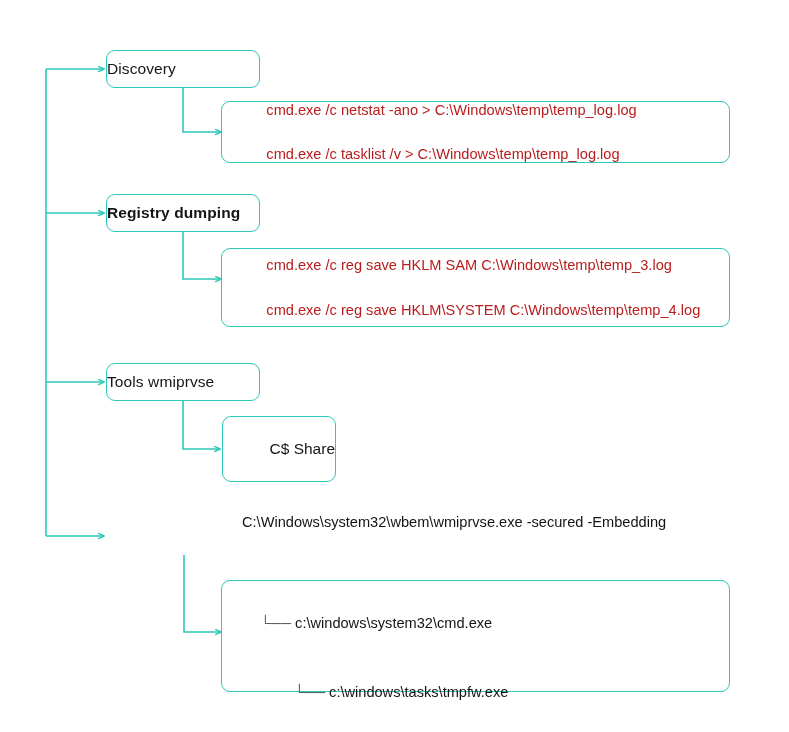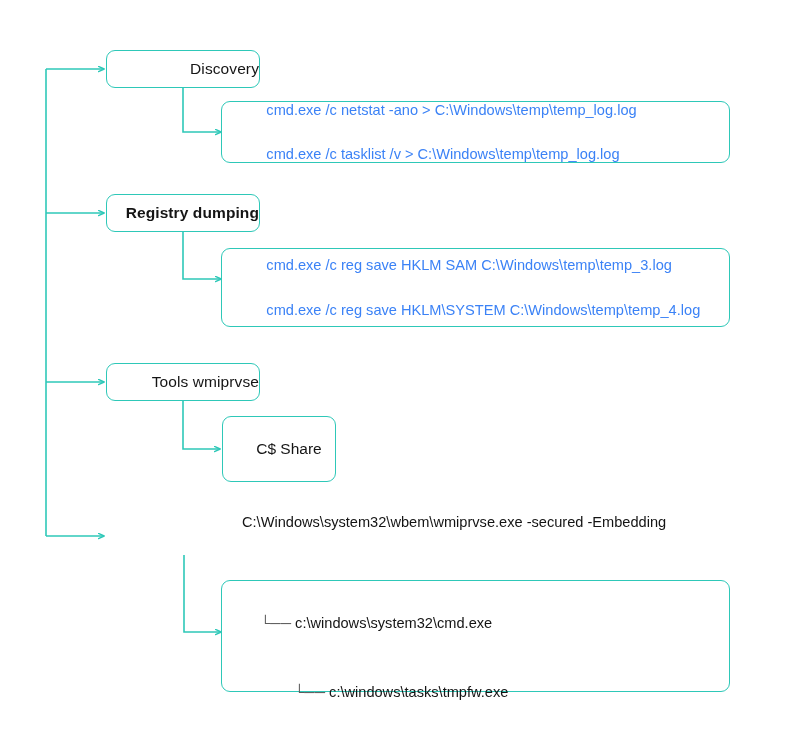--- a/index.html
+++ b/index.html
@@ -31,53 +31,53 @@
     position: absolute;
     box-sizing: border-box;
     border: 1.6px solid #2ec8b8;
     border-radius: 9px;
     background: #ffffff;
     color: #151515;
     display: flex;
     align-items: center;
   }
   .stage {
-    justify-content: flex-end;
+    justify-content: flex-start;
     font-size: 15.5px;
     letter-spacing: 0.1px;
   }
   .detail {
     padding: 12px 0 12px 20px;
     align-items: center;
   }
   .cmdlines {
     font-size: 14.6px;
     line-height: 1.52;
-    color: #3b82f6;
+    color: #b91c1c;
     white-space: pre;
   }
   .cmdline {
     white-space: pre;
   }
   .tree {
     font-size: 14.6px;
     line-height: 1.58;
     color: #141414;
     white-space: pre;
   }
   .treerow {
     white-space: pre;
     display: block;
   }
   .branch {
     color: #5b5b5b;
     white-space: pre;
   }
   .simple {
-    justify-content: center;
+    justify-content: flex-end;
     padding-left: 20px;
     font-size: 15.5px;
   }
 </style>
 </head>
 <body>
 
 <div id="canvas">
 
   <svg id="wires" viewBox="0 0 789 732" width="789" height="732" aria-hidden="true">

